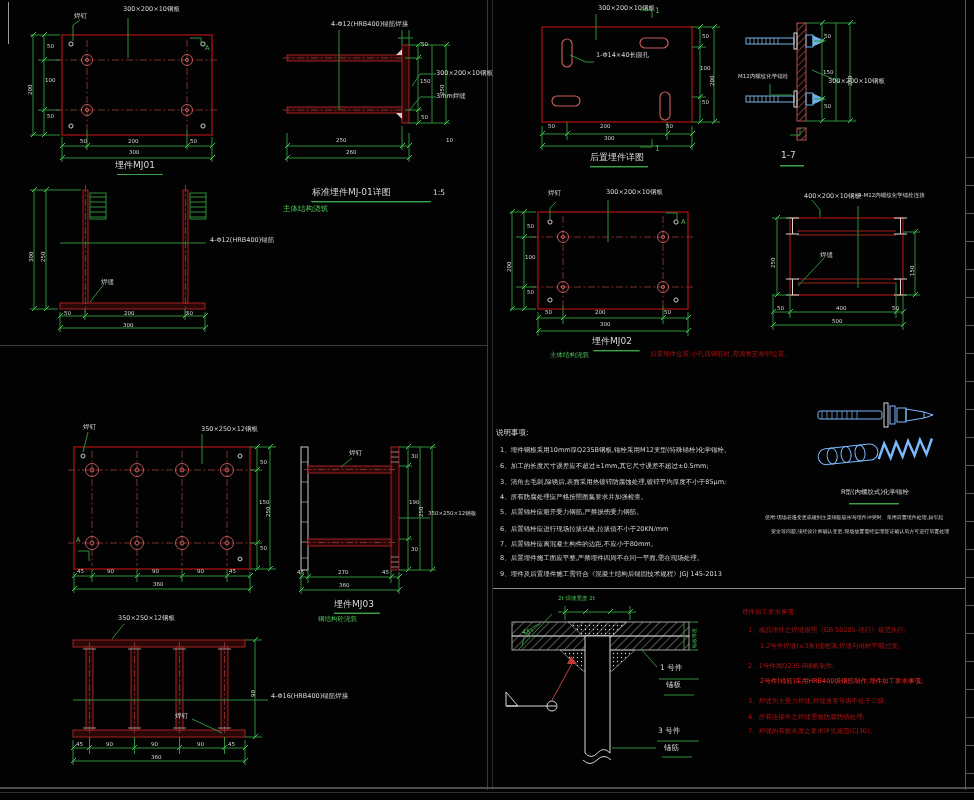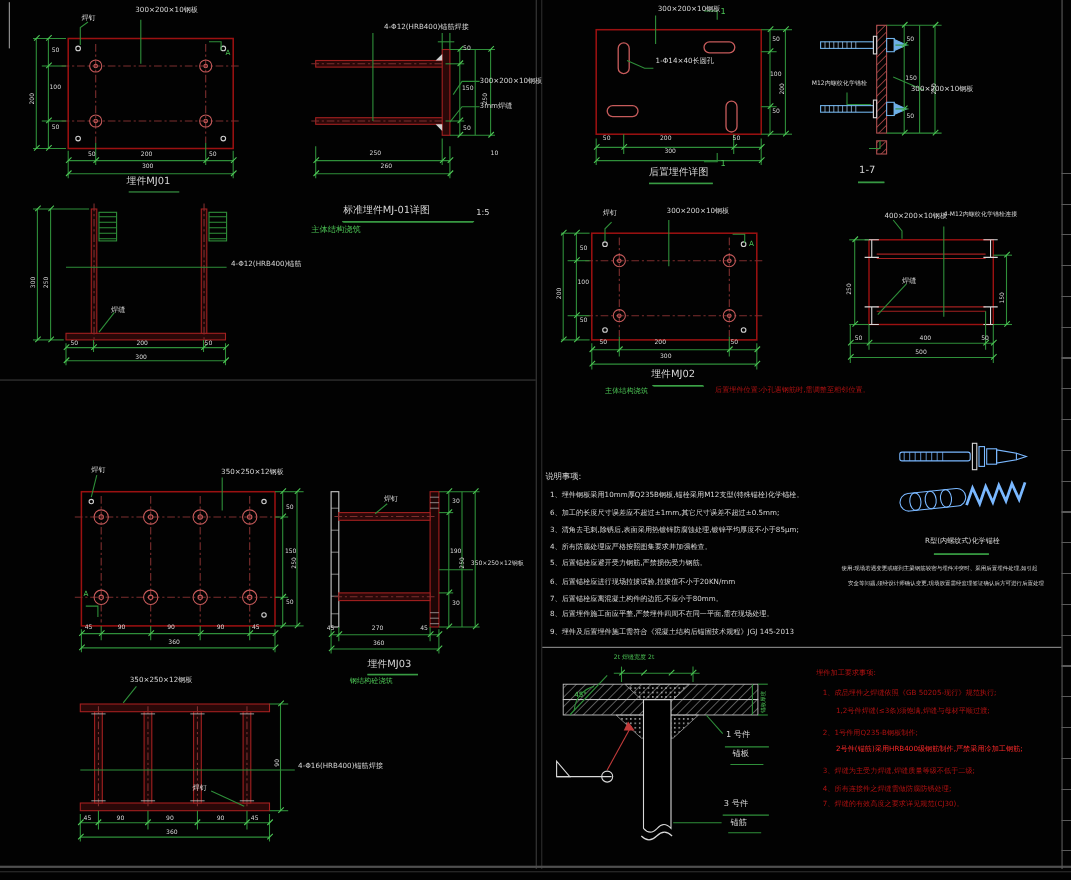--- a/index.html
+++ b/index.html
@@ -470,21 +470,21 @@
   <div class="lbl s5" style="left:128px;top:139px">200</div>
   <div class="lbl s5" style="left:190px;top:139px">50</div>
   <div class="lbl s5" style="left:129px;top:150px">300</div>
   <div class="lbl s5" style="left:47px;top:44px">50</div>
   <div class="lbl s5" style="left:45px;top:78px">100</div>
   <div class="lbl s5" style="left:47px;top:114px">50</div>
   <div class="lbl s5 vt" style="left:28px;top:95px">200</div>
   <div class="lbl s8" style="left:115px;top:161px">埋件MJ01</div>
   <div class="ul" style="left:117px;top:174px;width:46px"></div>
 
-  <div class="lbl s6" style="left:349px;top:21px">4-Φ12(HRB400)锚筋焊接</div>
+  <div class="lbl s6" style="left:331px;top:21px">4-Φ12(HRB400)锚筋焊接</div>
   <div class="lbl s6" style="left:436px;top:70px">300×200×10钢板</div>
   <div class="lbl s6" style="left:436px;top:93px">3mm焊缝</div>
   <div class="lbl s5" style="left:336px;top:138px">250</div>
   <div class="lbl s5" style="left:446px;top:138px">10</div>
   <div class="lbl s5" style="left:346px;top:150px">260</div>
   <div class="lbl s5" style="left:421px;top:42px">50</div>
   <div class="lbl s5" style="left:420px;top:79px">150</div>
   <div class="lbl s5" style="left:421px;top:115px">50</div>
   <div class="lbl s5 vt" style="left:440px;top:95px">250</div>
   <div class="lbl s8" style="left:312px;top:188px">标准埋件MJ-01详图</div>
@@ -608,21 +608,21 @@
   <div class="lbl s45 g vt" style="left:692px;top:648px">锚板厚度</div>
   <div class="lbl s7" style="left:660px;top:664px">1 号件</div>
   <div class="lbl s7" style="left:666px;top:681px">锚板</div>
   <div class="lbl s7" style="left:658px;top:727px">3 号件</div>
   <div class="lbl s7" style="left:664px;top:744px">锚筋</div>
 
   <div class="lbl s6 r" style="left:742px;top:609px">埋件加工要求事项:</div>
   <div class="lbl s6 r" style="left:748px;top:627px">1、成品埋件之焊缝依照《GB 50205-现行》规范执行;</div>
   <div class="lbl s6 r" style="left:760px;top:643px">1,2号件焊缝(≤3条)须饱满,焊缝与母材平顺过渡;</div>
   <div class="lbl s6 r" style="left:748px;top:663px">2、1号件用Q235-B钢板制作;</div>
-  <div class="lbl s6 rb" style="left:760px;top:678px">2号件(锚筋)采用HRB400级钢筋制作,严禁采用冷加工钢筋;</div>
+  <div class="lbl s6 rb" style="left:760px;top:678px">2号件(锚筋)采用HRB400级钢筋制作,埋件加工要求事项;</div>
   <div class="lbl s6 r" style="left:748px;top:698px">3、焊缝为主受力焊缝,焊缝质量等级不低于二级;</div>
   <div class="lbl s6 r" style="left:748px;top:714px">4、所有连接件之焊缝需做防腐防锈处理;</div>
   <div class="lbl s6 r" style="left:748px;top:728px">7、焊缝的有效高度之要求详见规范(CJ30)。</div>
 
   <div class="ul" style="left:593px;top:350px;width:46px"></div>
   <div class="ul" style="left:849px;top:503px;width:50px"></div>
   <div class="ul" style="left:334px;top:613px;width:46px"></div>
 
 </div>
 

